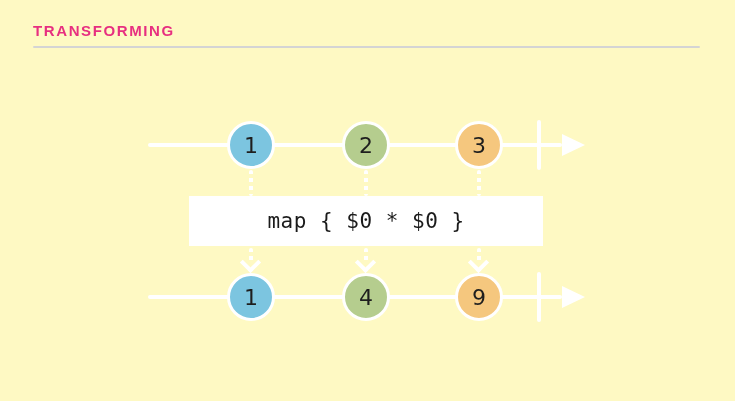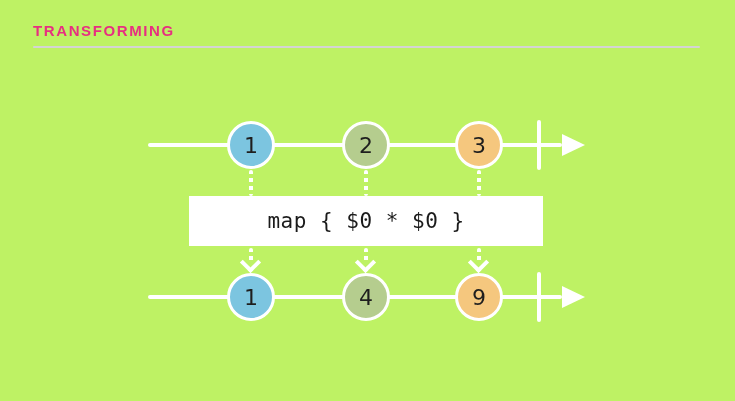--- a/index.html
+++ b/index.html
@@ -42,21 +42,21 @@
     background:#ffffff;display:flex;align-items:center;justify-content:center;z-index:3;
   }
   .op-text{
     font-family:"DejaVu Sans Mono",monospace;font-size:21px;letter-spacing:.5px;
     color:#1b1b1b;
   }
 </style>
 </head>
 <body>
 
-<div class="slide" style="background: #bef264;">
+<div class="slide" style="background: #fef9c3;">
 
   <h1 class="title" style="color: rgb(231, 47, 128);">TRANSFORMING</h1>
   <div class="rule" style="background: rgb(212, 212, 212);"></div>
 
   <div>
     <div class="h-line" style="left:148px;top:143px;width:414px;"></div>
     <div class="end-bar" style="left:537px;top:120px;"></div>
     <div class="arrow-right" style="left:562px;top:134px;"></div>
 
     <div class="marble" style="left: 227px; top: 121px; background: rgb(124, 197, 224);">

